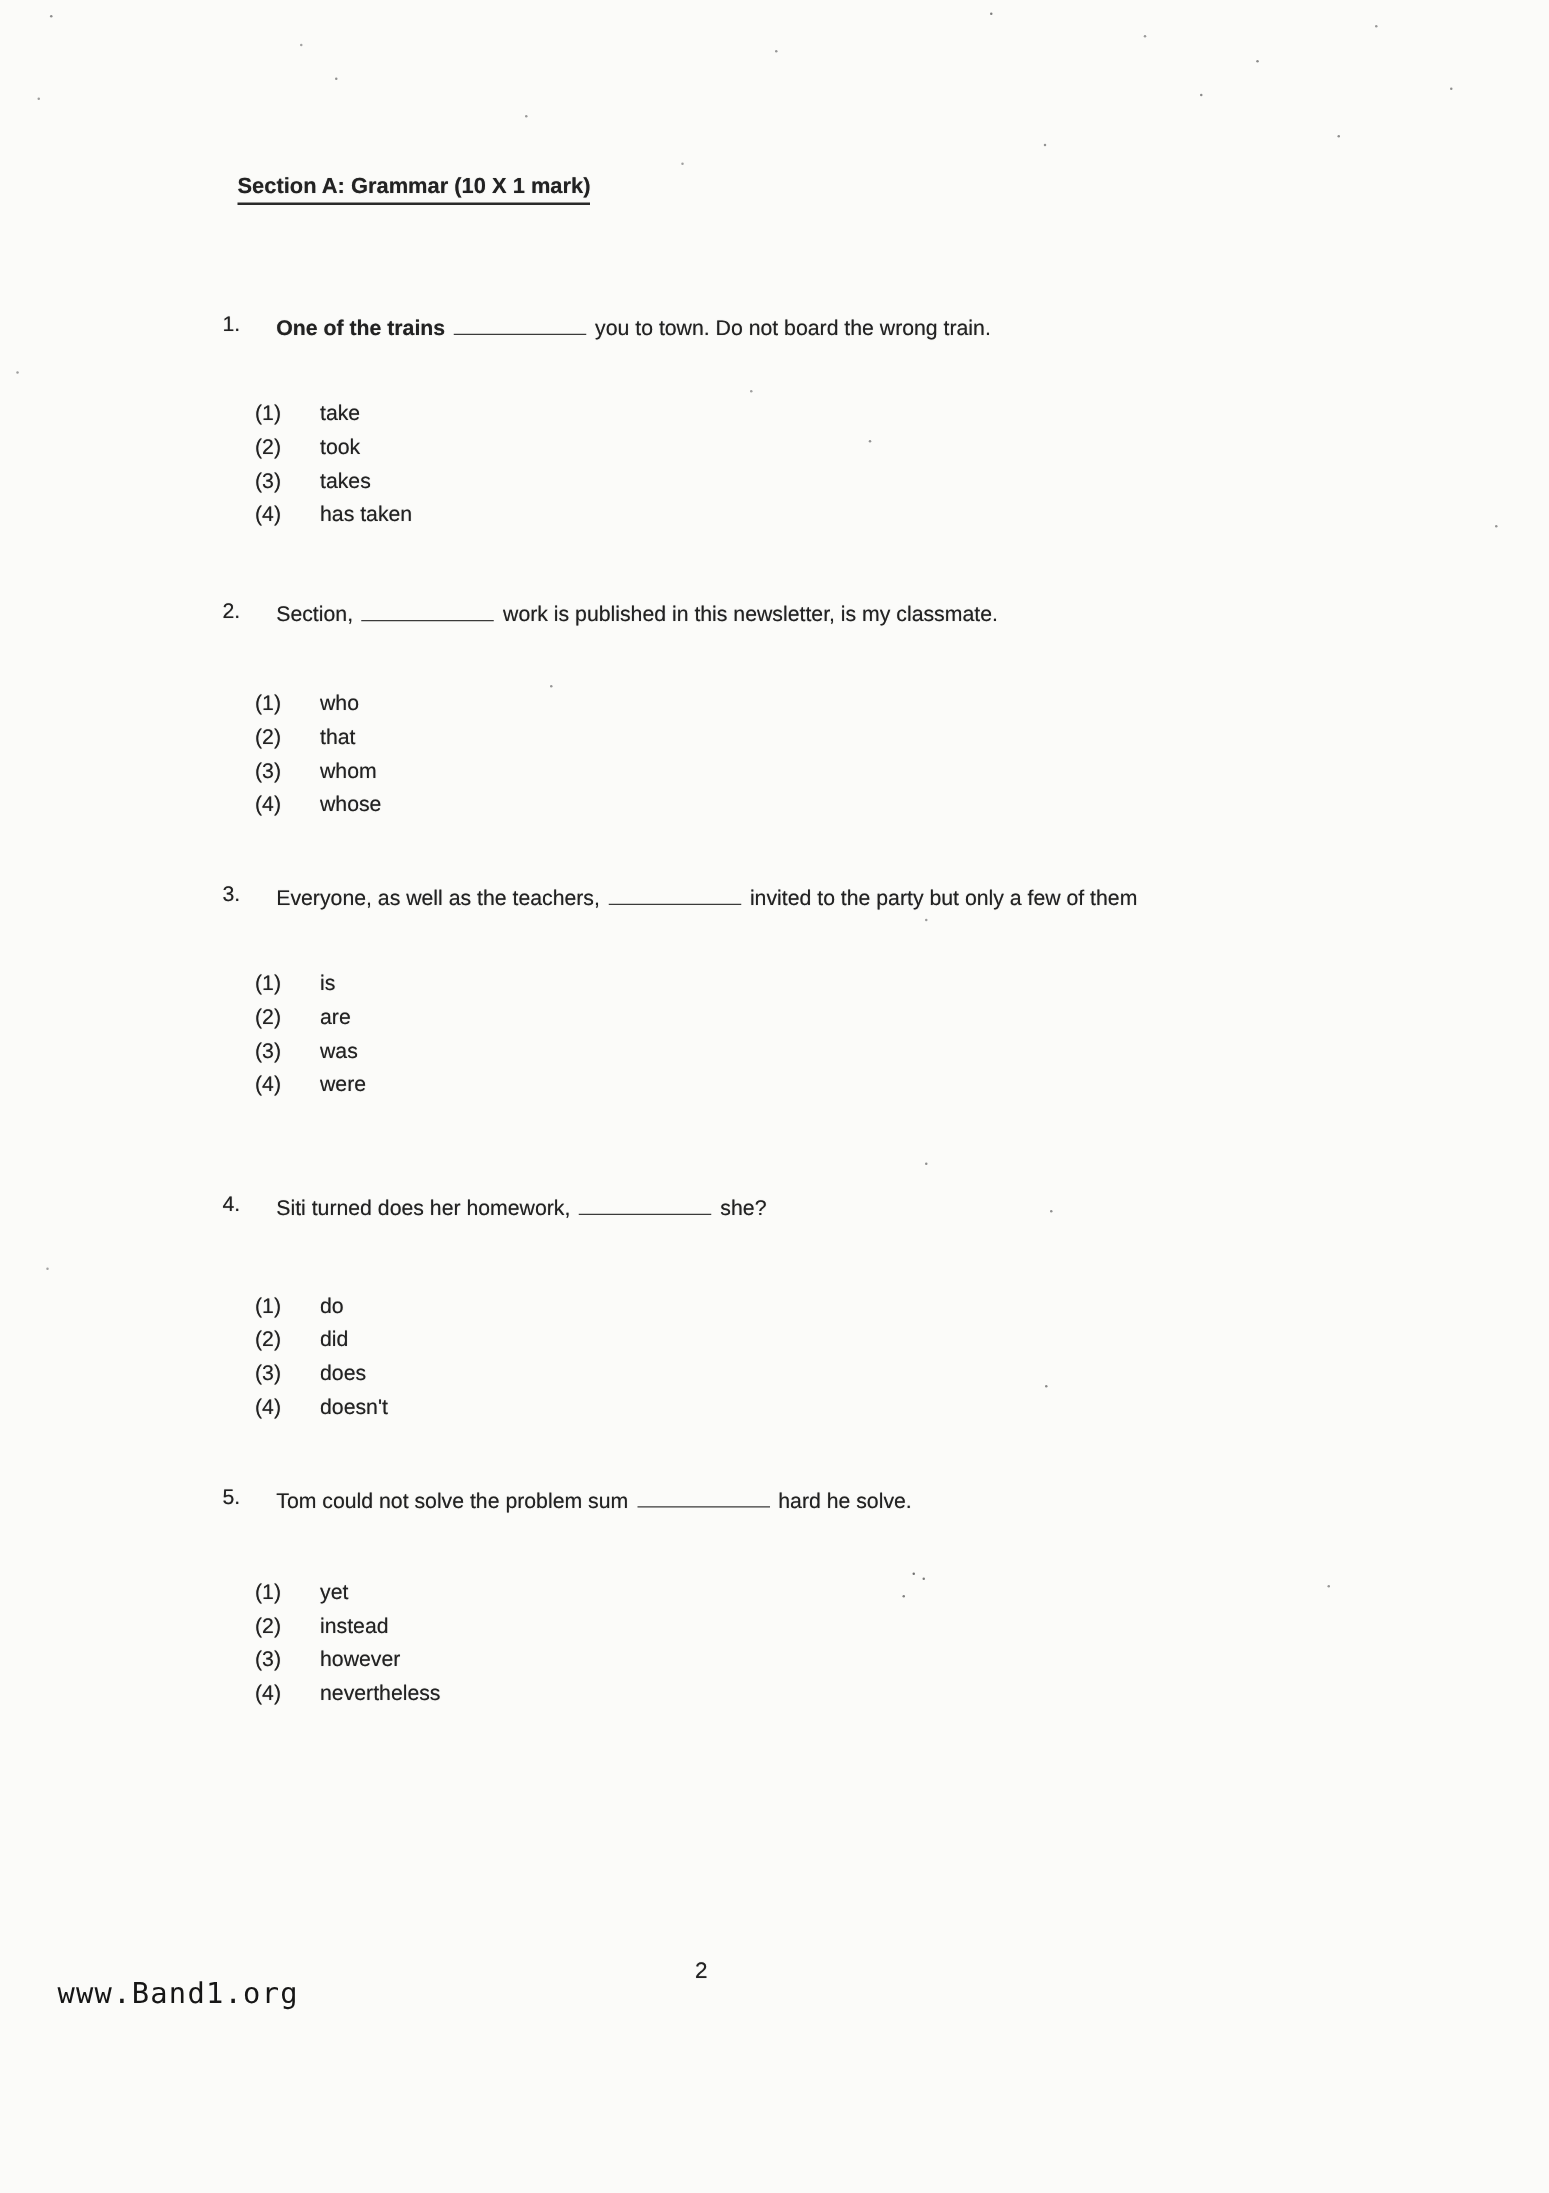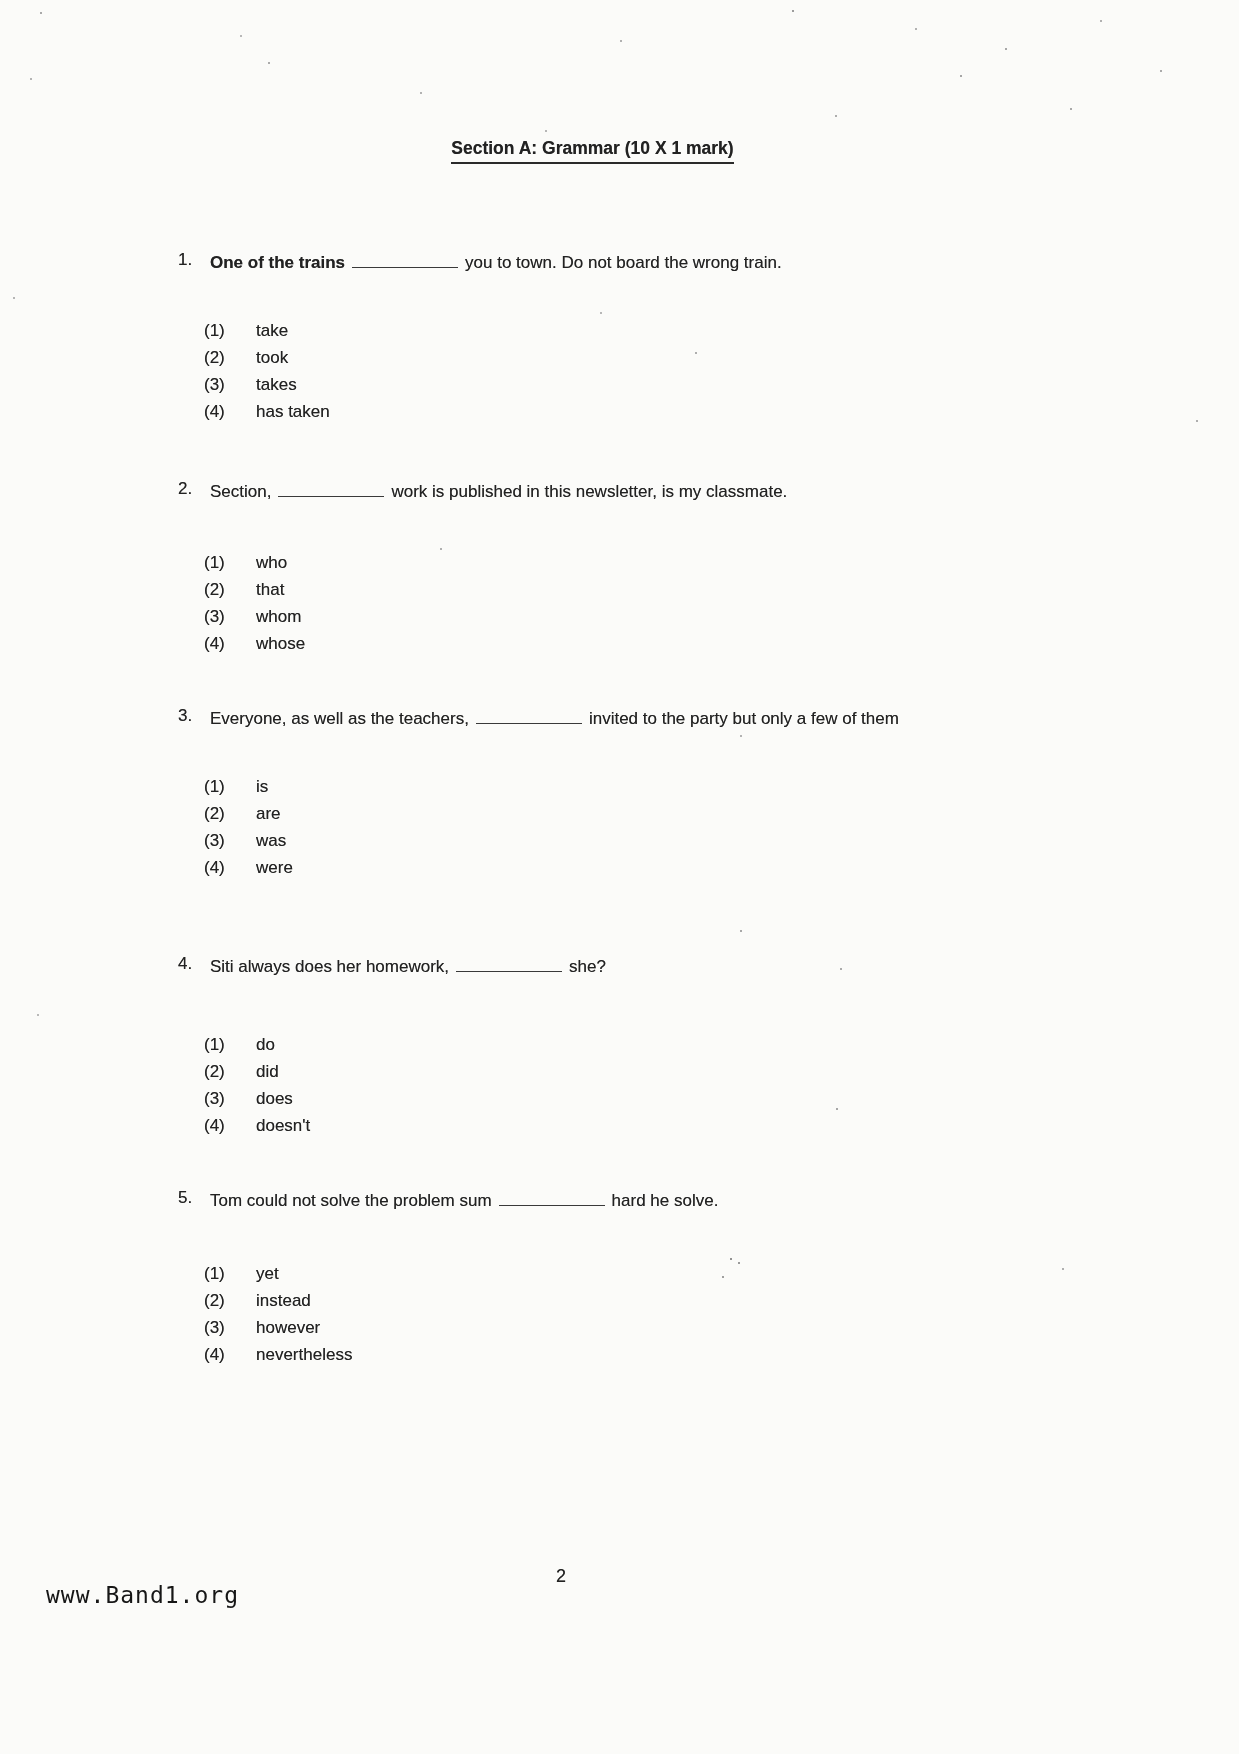--- a/index.html
+++ b/index.html
@@ -11,32 +11,32 @@
     position:relative;
     overflow:hidden;
   }
   .page { position:absolute; inset:0; }
 
   
   .ink { text-shadow: 0 0 0.6px rgba(30,30,30,0.55); }
 
   .section-header {
     position:absolute; left:190px; top:136px; width:805px;
-    font-size:17.5px; font-weight:bold; line-height:25px;text-align:center;
+    font-size:17.5px; font-weight:bold; line-height:25px;
   }
   .section-title {
     display:inline-block;
     border-bottom:2px solid #2a2a2a;
     padding-bottom:1px;
   }
 
   .question { position:absolute; left:178px; font-size:17px; }
   .q-row { display:flex; }
   .q-num { width:32px; flex:0 0 32px; }
-  .q-text { width:790px; line-height:25px; }
+  .q-text { width:790px; line-height:25px;margin-left:11px; }
   .q1-bold { font-weight:bold; }
 
   .blank {
     display:inline-block;
     width:106px; height:15px;
     border-bottom:1.6px solid #3a3a3a;
     margin:0 7px; vertical-align:baseline;
   }
 
   .options { margin-left:26px; }
@@ -166,21 +166,21 @@
         <span class="opt-label">(4)</span>
         <span>were</span>
       </div>
     </div>
   </div>
 
   <div class="question q4 ink">
     <div class="q-row">
       <div class="q-num">4.</div>
       <div class="q-text">
-        <span>Siti always does her homework,</span><span class="blank"></span><span>she?</span>
+        <span>Siti turned does her homework,</span><span class="blank"></span><span>she?</span>
       </div>
     </div>
     <div class="options">
       <div class="opt">
         <span class="opt-label">(1)</span>
         <span>do</span>
       </div>
       <div class="opt">
         <span class="opt-label">(2)</span>
         <span>did</span>

